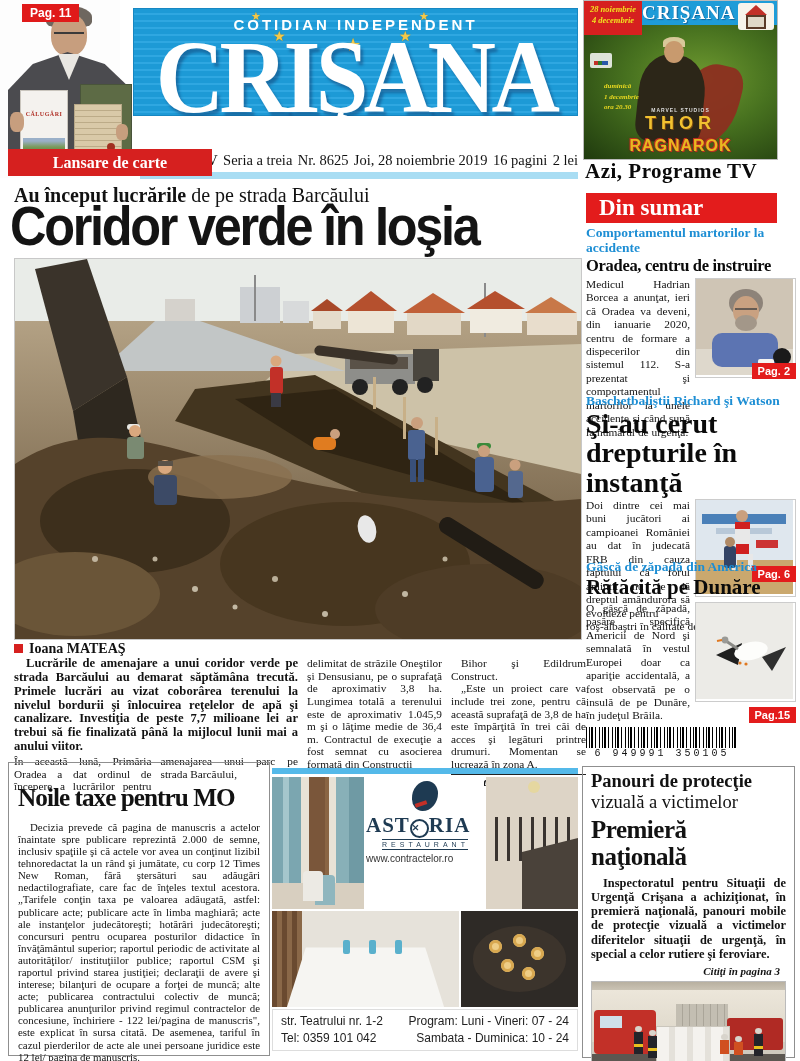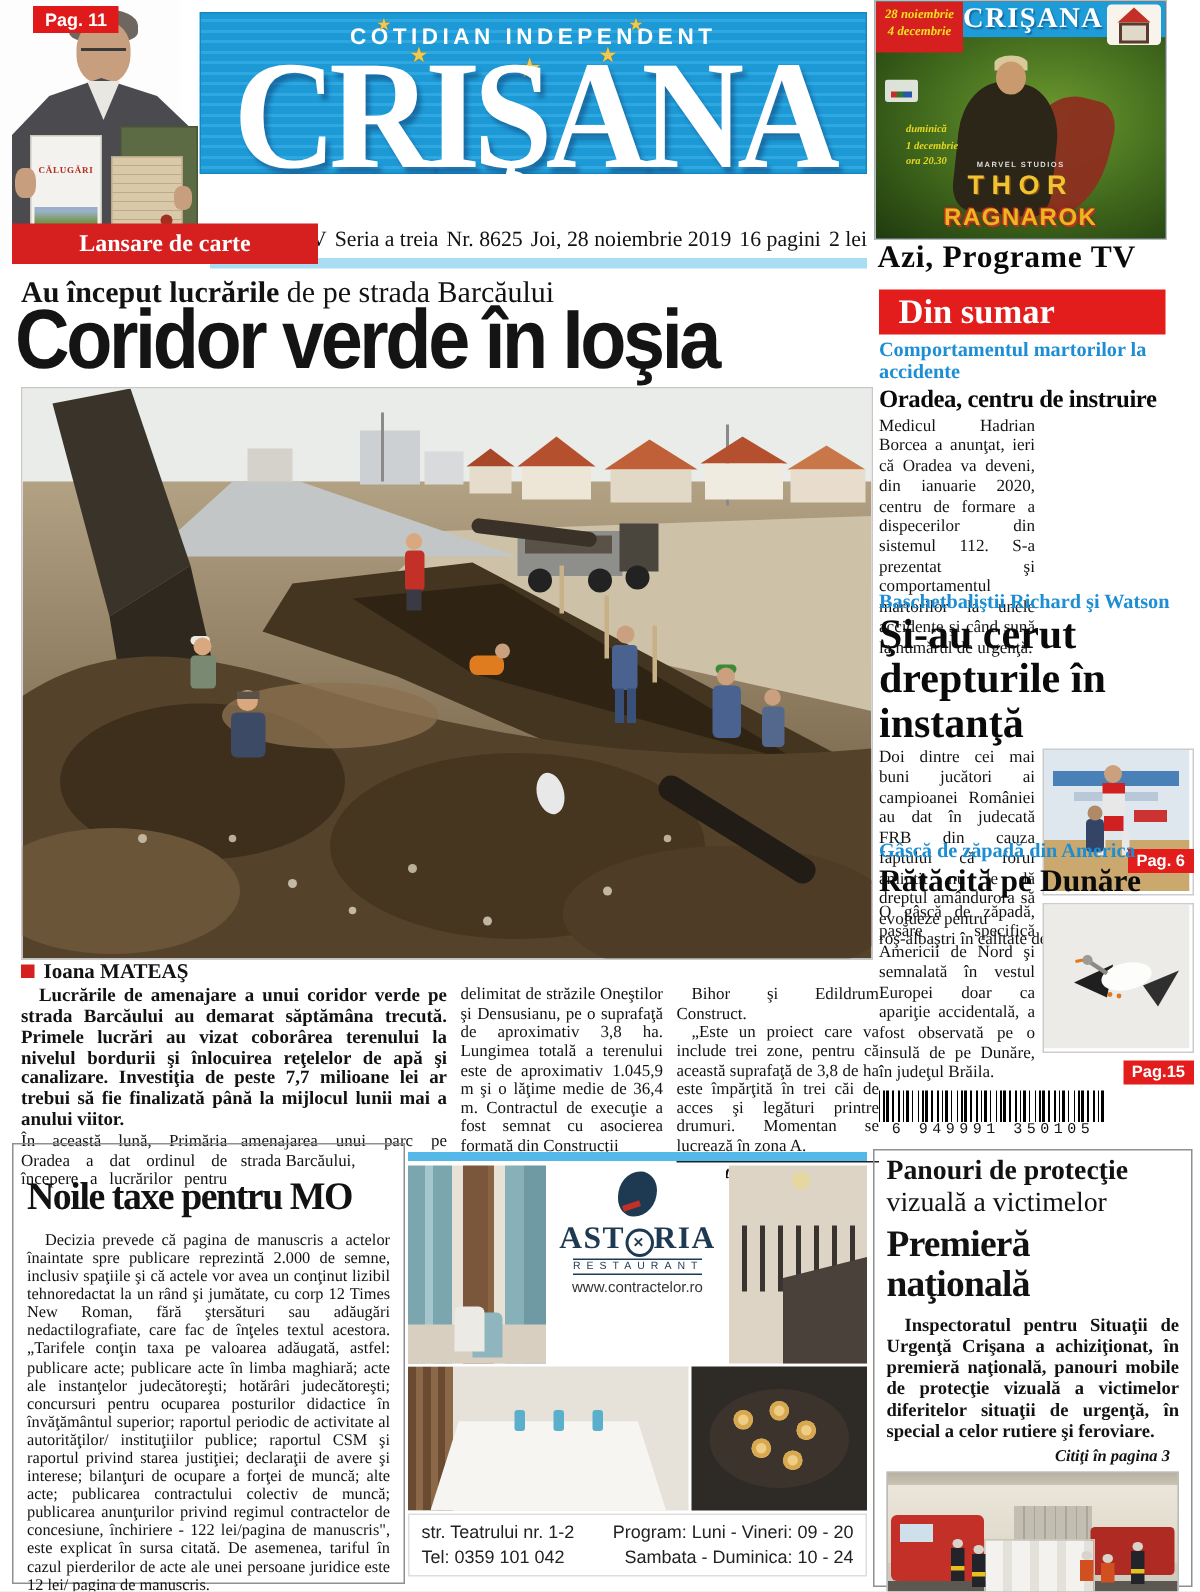--- a/index.html
+++ b/index.html
@@ -114,21 +114,21 @@
   .taxes-lead{font-weight:bold;font-size:12.4px;line-height:1.12;text-align:justify;text-indent:12px;margin-top:4px}
   .taxes-body{font-size:10.9px;line-height:1.11;text-align:justify;text-indent:12px;margin-top:8px}
 
   .adbox{left:272px;top:768px;width:306px;height:290px}
   .ad-topbar{height:6px;background:#54b9e9;margin-bottom:3px}
   .ad-row1{display:flex;gap:2px;height:132px}
   .ad-row2{display:flex;gap:2px;height:96px;margin-top:2px}
   .ad-int1{flex:1;background:linear-gradient(90deg,#7ba6b0 0 12%,#a5c6cc 12% 18%,#7ba6b0 18% 32%,#e8e2d6 32% 40%,#7a563a 40% 58%,#8a6544 58% 62%,#e8e2d6 62% 70%,#88b0b8 70% 84%,#6f9aa4 84%);position:relative}
   .ad-int1 .floor{position:absolute;bottom:0;width:100%;height:26px;background:#d8cfc0}
   .ad-int1 .chair{position:absolute;bottom:8px;left:34%;width:20px;height:30px;background:#eceae4;border-radius:4px 4px 0 0;box-shadow:12px 4px 0 #8fb6be}
-  .ad-logo{width:118px;flex:none;background:#fff;text-align:center;position:relative;padding-top:4px}
+  .ad-logo{width:118px;flex:none;background:#fff;position:relative;padding-top:4px}
   .ad-map{width:26px;height:30px;margin:0 auto;background:#1e3a52;border-radius:58% 42% 60% 40%;position:relative}
   .ad-map i{position:absolute;left:3px;bottom:5px;width:12px;height:4px;background:#c23028;transform:rotate(-18deg)}
   .ad-brand{font:bold 21px "Liberation Serif",serif;color:#1e3a52;letter-spacing:1px;margin-top:2px}
   .ad-o{display:inline-block;width:15px;height:15px;border:2px solid #1e3a52;border-radius:50%;
         font:bold 9px/15px "Liberation Sans",sans-serif;vertical-align:1px}
   .ad-rest{font:7px "Liberation Sans",sans-serif;letter-spacing:4px;color:#1e3a52;
            border-top:1px solid #1e3a52;border-bottom:1px solid #1e3a52;width:86px;margin:1px auto;padding:1px 0}
   .ad-web{font:10px "Liberation Sans",sans-serif;color:#333;margin-top:3px}
   .ad-int2{flex:1;background:#ddd4c6;position:relative;overflow:hidden}
   .ad-int2 .rail{position:absolute;top:30%;left:0;right:0;height:34%;
@@ -349,20 +349,34 @@
     </div>
   </div>
 
   <div class="abs dinsumar">Din sumar</div>
 
   <div class="sb-item" style="top:226px">
     <div class="sb-kicker">Comportamentul martorilor la accidente</div>
     <div class="sb-head" style="font-size:16.5px;letter-spacing:-.3px">Oradea, centru de instruire</div>
     <div class="sb-row">
       <div class="sb-body" style="width:104px">Medicul Hadrian Borcea a anunţat, ieri că Oradea va deveni, din ianuarie 2020, centru de formare a dispecerilor din sistemul 112. S-a prezentat şi comportamentul martorilor la unele accidente şi când sună la numărul de urgenţă.</div>
+      <div class="sb-photo" style="width:99px;height:98px">
+        <svg width="97" height="96" viewBox="0 0 97 96">
+          <rect width="97" height="96" fill="#cfc5b5"></rect>
+          <rect y="70" width="97" height="26" fill="#ded8cc"></rect>
+          <ellipse cx="50" cy="24" rx="17" ry="14" fill="#8d8379"></ellipse>
+          <ellipse cx="50" cy="32" rx="13" ry="15" fill="#c9a181"></ellipse>
+          <ellipse cx="50" cy="44" rx="11" ry="8" fill="#a39789"></ellipse>
+          <line x1="39" y1="30" x2="61" y2="30" stroke="#444" stroke-width="1.5"></line>
+          <rect x="16" y="54" width="66" height="34" rx="10" fill="#5c74b2"></rect>
+          <circle cx="86" cy="78" r="9" fill="#1a1a1a"></circle>
+          <rect x="62" y="80" width="16" height="8" rx="2" fill="#f4f4f2"></rect>
+        </svg>
+        <div class="pagbadge" style="right:-1px;bottom:-2px">Pag. 2</div>
+      </div>
     </div>
   </div>
 
   <div class="sb-item" style="top:394px">
     <div class="sb-kicker">Baschetbaliştii Richard şi Watson</div>
     <div class="sb-head" style="font-size:28px;line-height:1.05">Şi-au cerut drepturile în instanţă</div>
     <div class="sb-row">
       <div class="sb-body" style="width:104px">Doi dintre cei mai buni jucători ai campioanei României au dat în judecată FRB din cauza faptului că forul amintit nu le dă dreptul amândurora să evolueze pentru</div>
       <div class="sb-photo" style="width:99px;height:96px">
         <svg width="97" height="94" viewBox="0 0 97 94">
@@ -455,21 +469,21 @@
         <div class="ring" style="left:34%;top:50%"></div>
         <div class="ring" style="left:52%;top:58%"></div>
       </div>
     </div>
     <div class="ad-foot">
       <div class="l">
         <div>str. Teatrului nr. 1-2</div>
         <div>Tel: 0359 101 042</div>
       </div>
       <div class="r">
-        <div>Program:  Luni - Vineri: 09 - 20</div>
+        <div>Program:  Luni - Vineri: 07 - 24</div>
         <div>Sambata - Duminica: 10 - 24</div>
       </div>
     </div>
   </div>
 
   <div class="abs prembox">
     <div class="prem-kicker">
       <span class="b">Panouri de protecţie</span><span> vizuală a victimelor</span>
     </div>
     <div class="prem-head">Premieră naţională</div>

